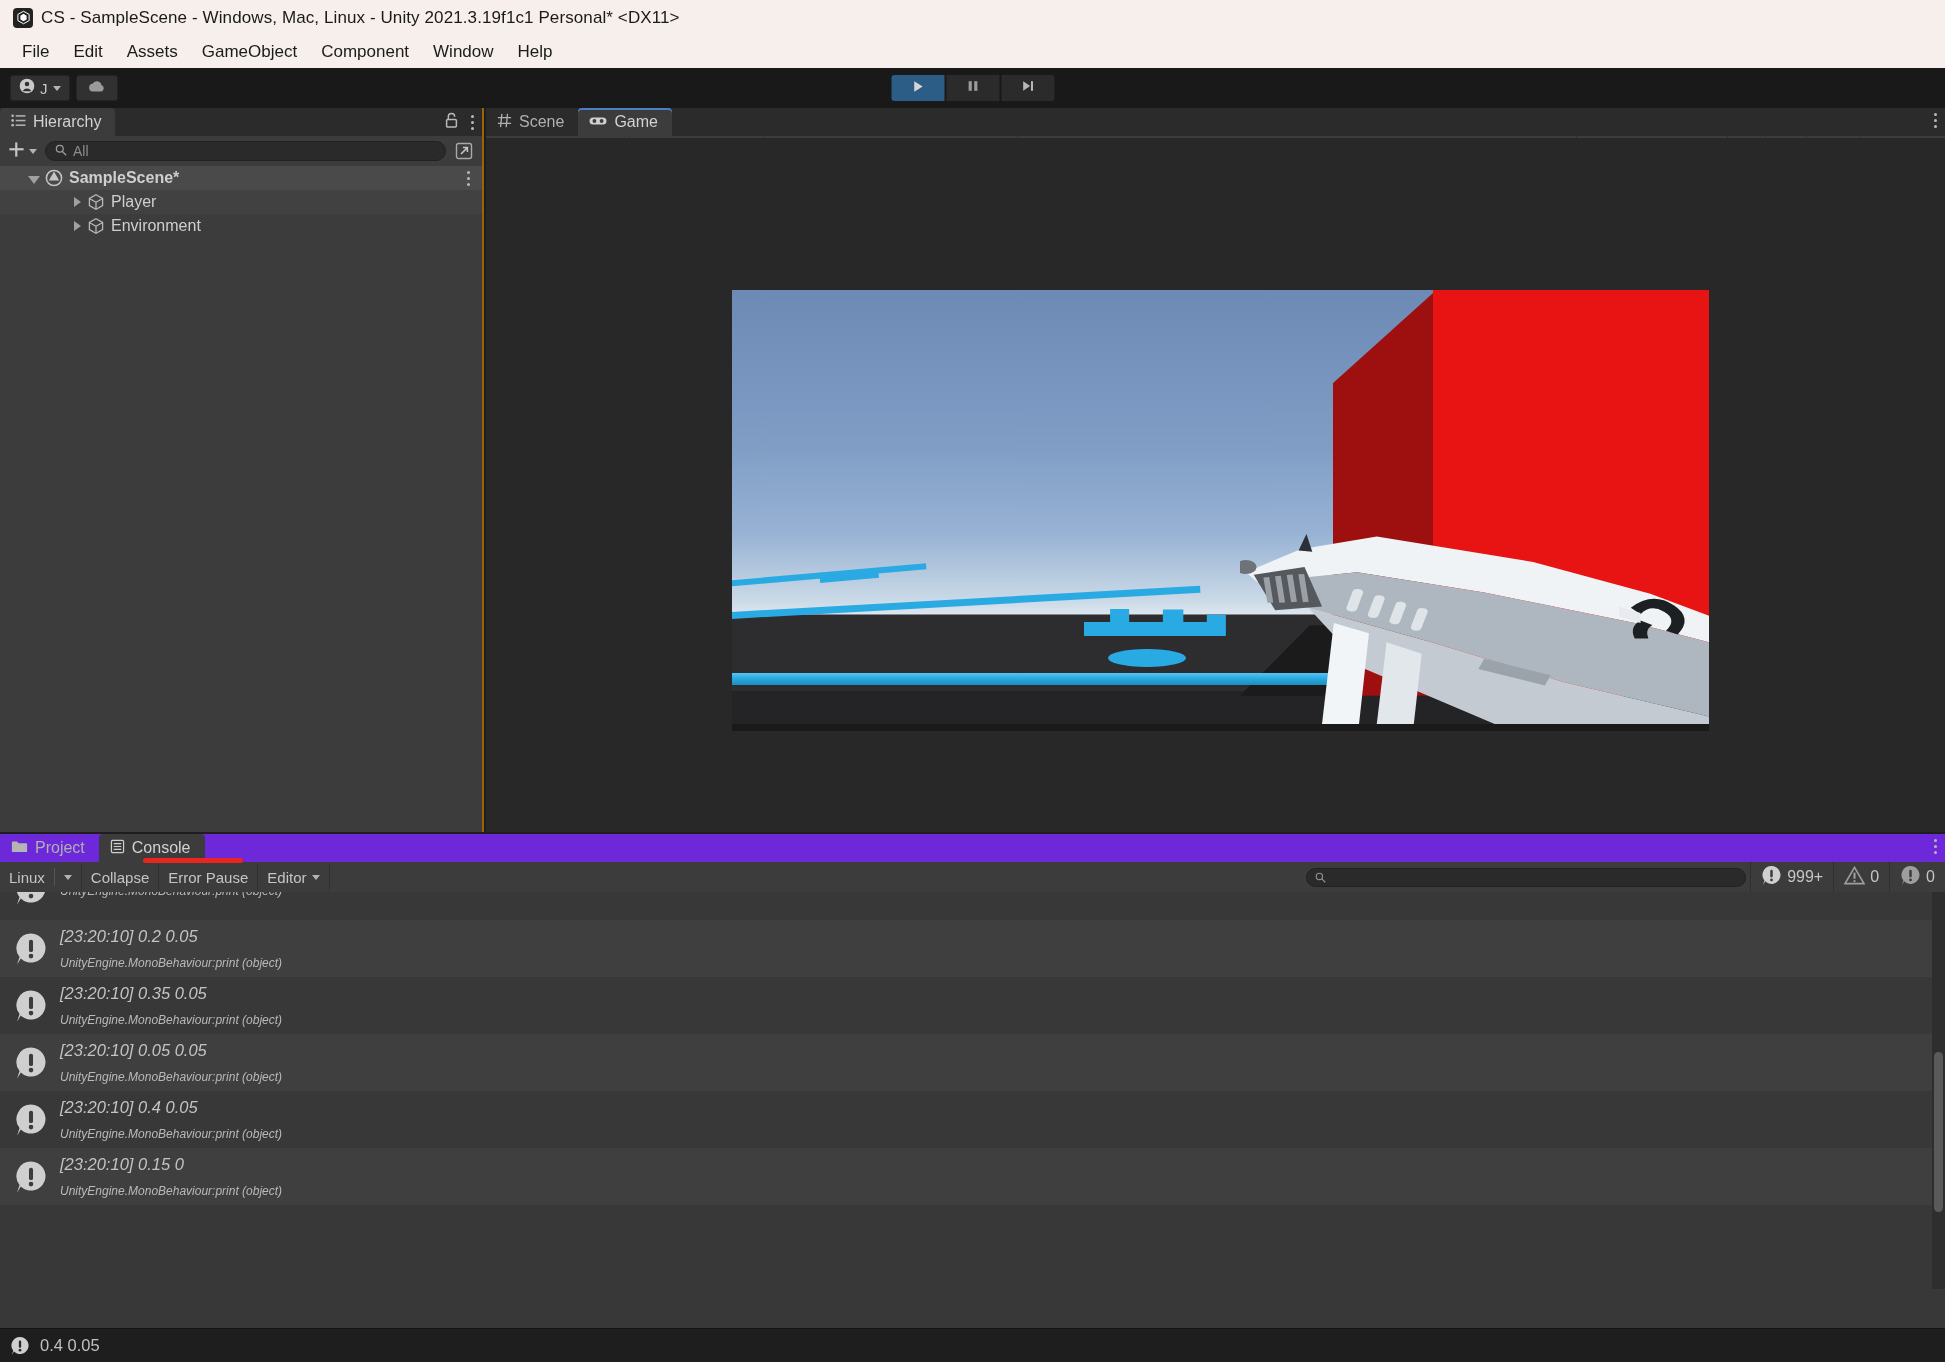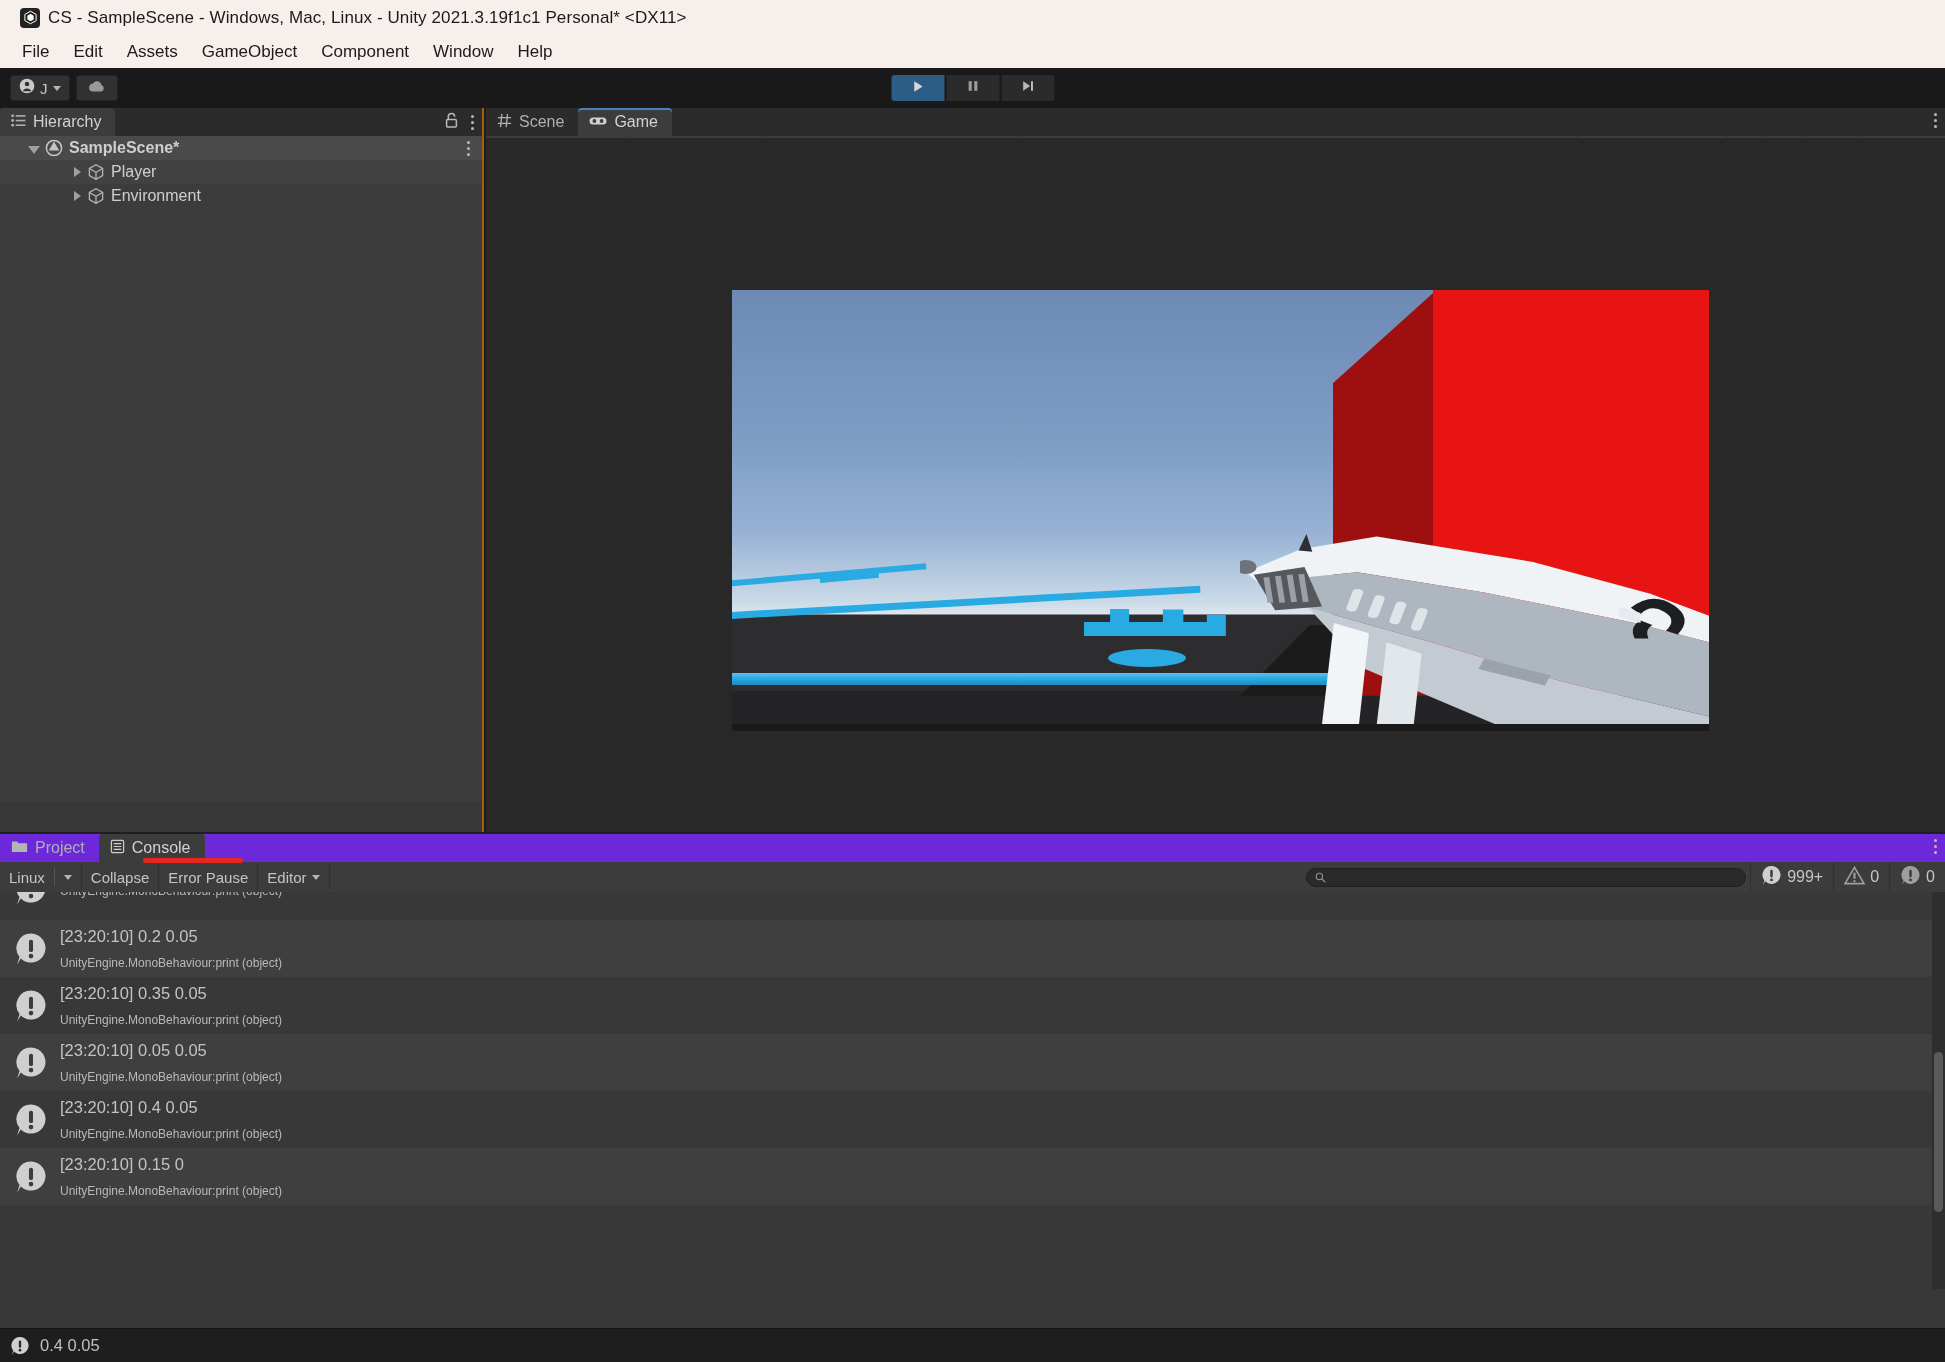--- a/index.html
+++ b/index.html
@@ -8,21 +8,21 @@
     overflow: hidden;
     background: #1e1e1e;
     font-family: "Liberation Sans", sans-serif;
     -webkit-font-smoothing: antialiased;
   }
   body { position: relative; }
 
   
   #titlebar {
     position: absolute; left: 0; top: 0; width: 1945px; height: 35px;
-    background: #f7efeb; display: flex; align-items: center; padding-left: 20px;
+    background: #f7efeb; display: flex; align-items: center; padding-left: 13px;
   }
   #title-icon {
     width: 20px; height: 20px; margin-right: 8px; flex: none;
     background: #222; border-radius: 4px;
     display: flex; align-items: center; justify-content: center;
   }
   #title-icon svg { width: 15px; height: 15px; }
   #title-text { font-size: 17px; color: #1a1a1a; letter-spacing: .1px; }
 
   
@@ -257,21 +257,21 @@
     position: absolute; left: 0; top: 58px; width: 1945px; height: 397px;
     background: #383838; overflow: hidden;
   }
   .log-row {
     height: 57px; display: flex; align-items: center;
     padding-left: 14px; gap: 12px; cursor: default;
   }
   .log-row.alt { background: #3f3f3f; }
   .log-row.partial { height: 28px; align-items: flex-start; overflow: hidden; }
   .log-icon { width: 34px; height: 34px; flex: none; }
-  .log-text { display: flex; flex-direction: column; gap: 10px; }
+  .log-text { display: flex; flex-direction: column; gap: 10px; font-style: italic; }
   .log-line1 { font-size: 16.5px; color: #c3c3c3; }
   .log-line2 { font-size: 12px; color: #b9b9b9; }
   #console-scrollbar {
     position: absolute; right: 0; top: 58px; width: 13px; height: 397px;
     background: #2e2e2e;
   }
   #console-scrollthumb {
     position: absolute; right: 2px; top: 160px; width: 9px; height: 160px;
     border-radius: 5px; background: #5a5a5a;
   }
@@ -378,20 +378,46 @@
           </svg>
       </span>
       <span class="kebab">
           <i></i>
           <i></i>
           <i></i>
         </span>
     </div>
   </div>
 
+  <div id="hier-toolbar">
+    <div id="hier-add">
+      <span>
+        <svg width="17" height="17" viewBox="0 0 18 18">
+            <rect x="7.6" y="1.5" width="2.3" height="15" fill="#c6c6c6"></rect>
+            <rect x="1.5" y="7.6" width="15" height="2.3" fill="#c6c6c6"></rect>
+          </svg>
+      </span>
+      <span class="caret-down"></span>
+    </div>
+    <div id="hier-search">
+      <span>
+        <svg width="12" height="12" viewBox="0 0 14 14">
+            <circle cx="5.6" cy="5.6" r="4" fill="none" stroke="#9a9a9a" stroke-width="1.5"></circle>
+            <path d="M8.7 8.7 L13 13" stroke="#9a9a9a" stroke-width="1.6"></path>
+          </svg>
+      </span>
+      <span id="hier-search-text">All</span>
+    </div>
+    <div id="hier-expand">
+      <svg width="18" height="18" viewBox="0 0 18 18">
+          <rect x="1.5" y="1.5" width="15" height="15" rx="2" fill="none" stroke="#a8a8a8" stroke-width="1.4"></rect>
+          <path d="M6 12 L12 6 M8 5.6 H12.4 V10" fill="none" stroke="#cacaca" stroke-width="1.5"></path>
+        </svg>
+    </div>
+  </div>
 
   <div id="hier-tree">
     <div class="tree-row scene-root" style="padding-left:28px">
       <span class="tri open"></span>
       <span class="icon">
         <svg viewBox="0 0 18 18">
             <circle cx="9" cy="9" r="7.6" fill="none" stroke="#c4c4c4" stroke-width="1.5"></circle>
             <path d="M9 2.5 L14.2 11.5 L3.8 11.5 Z" fill="#c4c4c4"></path>
           </svg>
       </span>

